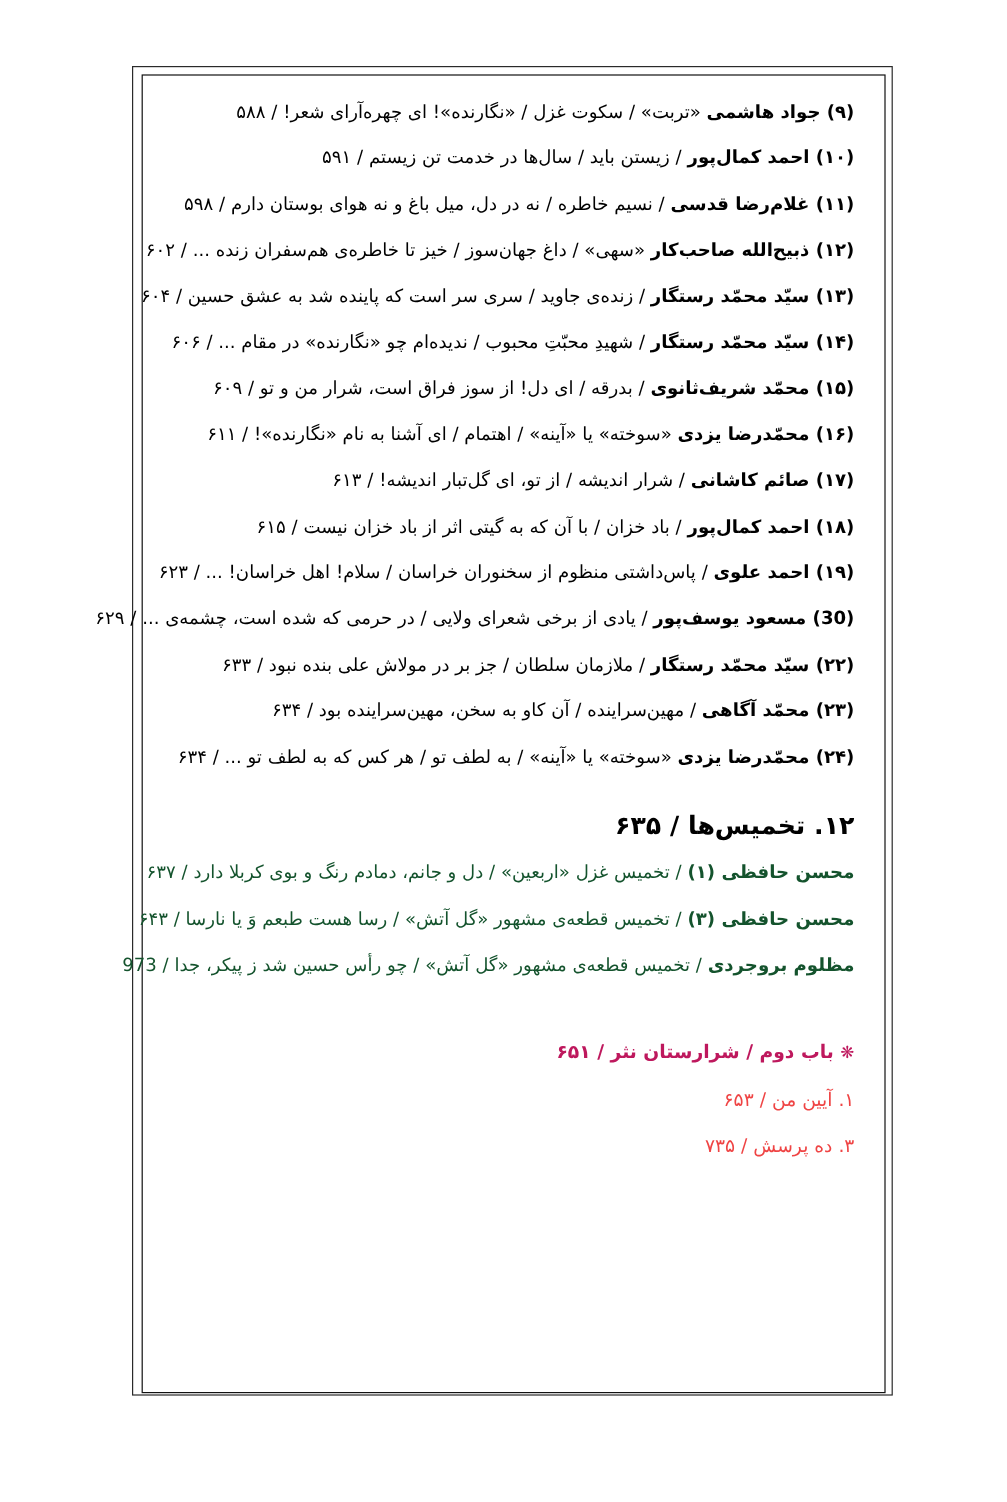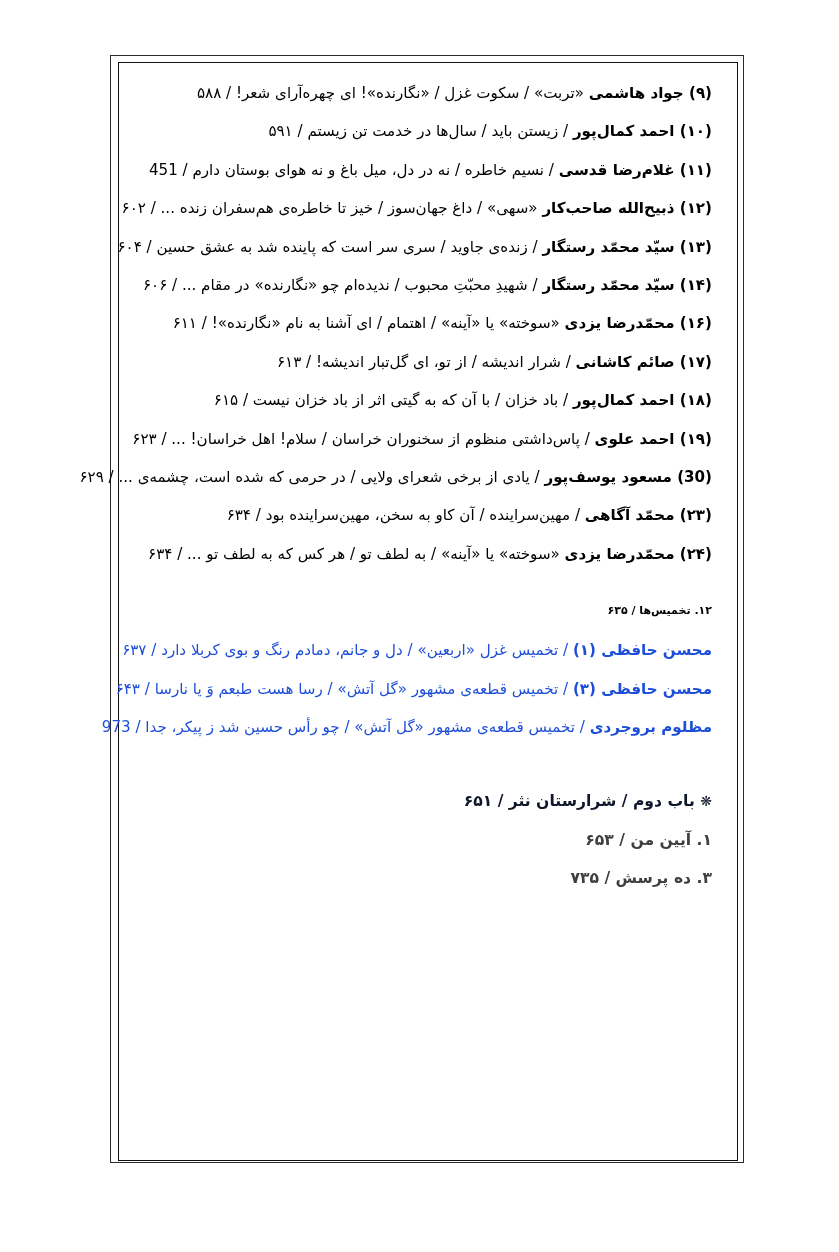--- a/index.html
+++ b/index.html
@@ -64,33 +64,33 @@
   .entry .who {
     font-weight: bold;
   }
 
   .entry .rest {
     font-weight: normal;
   }
 
   
   .section-head {
-    font-size: 11px;
+    font-size: 21px;
     font-weight: bold;
     line-height: 40px;
     color: #000000;
     text-align: center;
     white-space: nowrap;
     margin-top: 18px;
   }
 
   .tx-line {
     font-size: 15.1px;
     line-height: 38.4px;
-    color: #1d4ed8;
+    color: #14532d;
     white-space: nowrap;
     text-align: left;
   }
 
   .tx-line .who {
     font-weight: bold;
   }
 
   .tx-line .rest {
     font-weight: normal;
@@ -99,29 +99,29 @@
   .bab-block {
     margin-top: 34px;
     text-align: center;
   }
 
   .bab-head {
     font-size: 15.6px;
     font-weight: bold;
     line-height: 40px;
     white-space: nowrap;
-    color: #0f172a;
+    color: #be185d;
   }
 
   .bab-item {
     font-size: 15.6px;
-    font-weight: bold;
+    font-weight: normal;
     line-height: 38px;
     white-space: nowrap;
-    color: #404040;
+    color: #ef4444;
   }
 
   .star {
     font-weight: normal;
     font-size: 14px;
   }
 
   .honorific {
     font-size: 11px;
     vertical-align: 0.15em;
@@ -133,29 +133,31 @@
 <div class="page">
 
   <div class="frame-outer"></div>
   <div class="frame-inner"></div>
 
   <div class="content">
 
     <div id="entries-container">
         <div class="entry"><span class="who">(۹) جواد هاشمی</span><span class="rest"> «تربت» / سکوت غزل / «نگارنده»! ای چهره‌آرای شعر! / ۵۸۸</span></div>
         <div class="entry"><span class="who">(۱۰) احمد کمال‌پور</span><span class="rest"> / زیستن باید / سال‌ها در خدمت تن زیستم / ۵۹۱</span></div>
-        <div class="entry"><span class="who">(۱۱) غلام‌رضا قدسی</span><span class="rest"> / نسیم خاطره / نه در دل، میل باغ و نه هوای بوستان دارم / 451</span></div>
+        <div class="entry"><span class="who">(۱۱) غلام‌رضا قدسی</span><span class="rest"> / نسیم خاطره / نه در دل، میل باغ و نه هوای بوستان دارم / ۵۹۸</span></div>
         <div class="entry"><span class="who">(۱۲) ذبیح‌الله صاحب‌کار</span><span class="rest"> «سهی» / داغ جهان‌سوز / خیز تا خاطره‌ی هم‌سفران زنده ... / ۶۰۲</span></div>
         <div class="entry"><span class="who">(۱۳) سیّد محمّد رستگار</span><span class="rest"> / زنده‌ی جاوید / سری سر است که پاینده شد به عشق حسین / ۶۰۴</span></div>
         <div class="entry"><span class="who">(۱۴) سیّد محمّد رستگار</span><span class="rest"> / شهیدِ محبّتِ محبوب / ندیده‌ام چو «نگارنده» در مقام ... / ۶۰۶</span></div>
+        <div class="entry"><span class="who">(۱۵) محمّد شریف‌ثانوی</span><span class="rest"> / بدرقه / ای دل! از سوز فراق است، شرار من و تو / ۶۰۹</span></div>
         <div class="entry"><span class="who">(۱۶) محمّدرضا یزدی</span><span class="rest"> «سوخته» یا «آینه» / اهتمام / ای آشنا به نام «نگارنده»! / ۶۱۱</span></div>
         <div class="entry"><span class="who">(۱۷) صائم کاشانی</span><span class="rest"> / شرار اندیشه / از تو، ای گل‌تبار اندیشه! / ۶۱۳</span></div>
         <div class="entry"><span class="who">(۱۸) احمد کمال‌پور</span><span class="rest"> / باد خزان / با آن که به گیتی اثر از باد خزان نیست / ۶۱۵</span></div>
         <div class="entry"><span class="who">(۱۹) احمد علوی</span><span class="rest"> / پاس‌داشتی منظوم از سخنوران خراسان / سلام! اهل خراسان! ... / ۶۲۳</span></div>
         <div class="entry"><span class="who">(30) مسعود یوسف‌پور</span><span class="rest"> / یادی از برخی شعرای ولایی / در حرمی که شده است، چشمه‌ی ... / ۶۲۹</span></div>
+        <div class="entry"><span class="who">(۲۲) سیّد محمّد رستگار</span><span class="rest"> / ملازمان سلطان / جز بر در مولاش علی بنده نبود / ۶۳۳</span></div>
         <div class="entry"><span class="who">(۲۳) محمّد آگاهی</span><span class="rest"> / مهین‌سراینده / آن کاو به سخن، مهین‌سراینده بود / ۶۳۴</span></div>
         <div class="entry"><span class="who">(۲۴) محمّدرضا یزدی</span><span class="rest"> «سوخته» یا «آینه» / به لطف تو / هر کس که به لطف تو ... / ۶۳۴</span></div>
       </div>
 
     <div class="section-head">۱۲. تخمیس‌ها / ۶۳۵</div>
 
     <div id="takhmis-container">
         <div class="tx-line"><span class="who">محسن حافظی (۱)</span><span class="rest"> / تخمیس غزل «اربعین» / دل و جانم، دمادم رنگ و بوی کربلا دارد / ۶۳۷</span></div>
         <div class="tx-line"><span class="who">محسن حافظی (۳)</span><span class="rest"> / تخمیس قطعه‌ی مشهور «گل آتش» / رسا هست طبعم وَ یا نارسا / ۶۴۳</span></div>
         <div class="tx-line"><span class="who">مظلوم بروجردی</span><span class="rest"> / تخمیس قطعه‌ی مشهور «گل آتش» / چو رأس حسین شد ز پیکر، جدا / 973</span></div>

